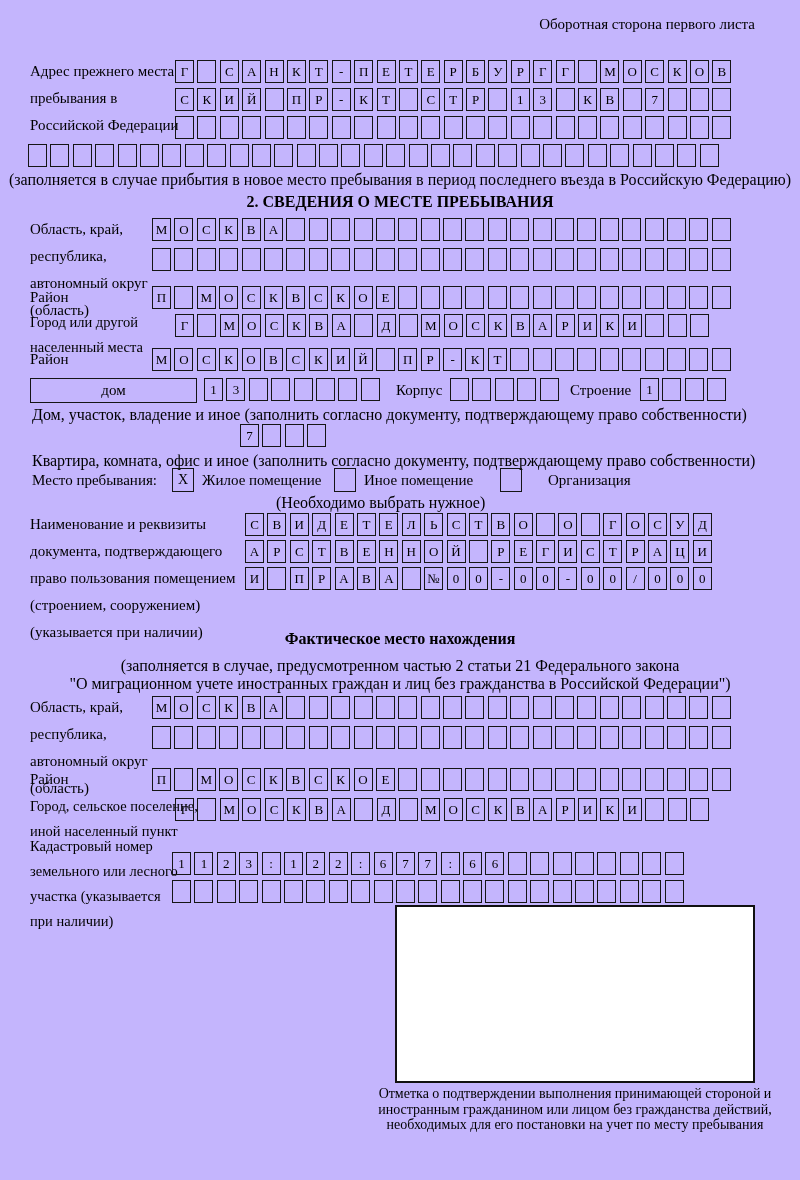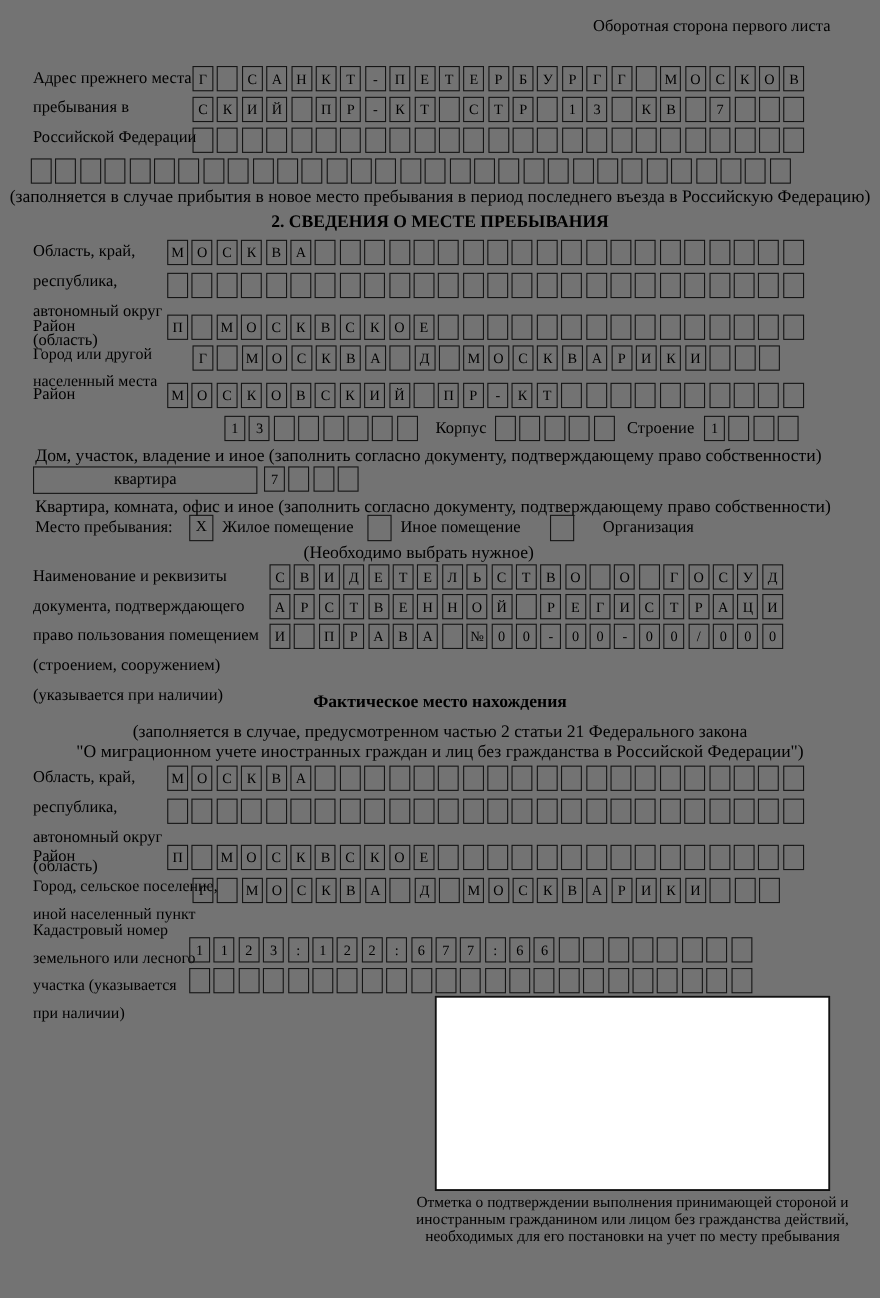--- a/index.html
+++ b/index.html
@@ -1,17 +1,17 @@
 <!DOCTYPE html>
 <html><head>
 <meta charset="utf-8">
 <style>
   html,body { margin:0; padding:0; background:#ffffff; }
   body { width:800px; height:1180px; font-family:"Liberation Serif","DejaVu Serif",serif; color:#000; }
-  .page { position:relative; width:800px; height:1180px; background:#737373; overflow:hidden; }
+  .page { position:relative; width:800px; height:1180px; background:#c4b5fd; overflow:hidden; }
   .abs { position:absolute; }
   .lbl { font-size:15px; line-height:27px; }
   .lbl-sm { font-size:14.5px; line-height:27px; }
   .cap { font-size:16px; }
   .ttl { font-size:16px; font-weight:bold; text-align:center; width:100%; }
   .center { text-align:center; width:100%; }
   .cellrow { white-space:nowrap; height:25px; }
   .cell { display:inline-block; width:17px; height:21px; border:1.6px solid #151515; margin-right:3.4px;
           text-align:center; font-size:13px; line-height:21px; vertical-align:top; }
   .widebox { border:1.8px solid #151515; height:23px; text-align:center; font-size:15px; line-height:23px; }
@@ -41,28 +41,28 @@
 
   <div class="abs lbl" style="left:30px; top:284px;">Район</div>
   <div class="abs cellrow" style="left:152px; top:286px;"><span class="cell">П</span><span class="cell"></span><span class="cell">М</span><span class="cell">О</span><span class="cell">С</span><span class="cell">К</span><span class="cell">В</span><span class="cell">С</span><span class="cell">К</span><span class="cell">О</span><span class="cell">Е</span><span class="cell"></span><span class="cell"></span><span class="cell"></span><span class="cell"></span><span class="cell"></span><span class="cell"></span><span class="cell"></span><span class="cell"></span><span class="cell"></span><span class="cell"></span><span class="cell"></span><span class="cell"></span><span class="cell"></span><span class="cell"></span><span class="cell"></span></div>
 
   <div class="abs lbl-sm" style="left:30px; top:310px; width:150px; line-height:25px;">Город или другой населенный места</div>
   <div class="abs cellrow" style="left:175px; top:314px;"><span class="cell">Г</span><span class="cell"></span><span class="cell">М</span><span class="cell">О</span><span class="cell">С</span><span class="cell">К</span><span class="cell">В</span><span class="cell">А</span><span class="cell"></span><span class="cell">Д</span><span class="cell"></span><span class="cell">М</span><span class="cell">О</span><span class="cell">С</span><span class="cell">К</span><span class="cell">В</span><span class="cell">А</span><span class="cell">Р</span><span class="cell">И</span><span class="cell">К</span><span class="cell">И</span><span class="cell"></span><span class="cell"></span><span class="cell"></span></div>
 
   <div class="abs lbl" style="left:30px; top:346px;">Район</div>
   <div class="abs cellrow" style="left:152px; top:348px;"><span class="cell">М</span><span class="cell">О</span><span class="cell">С</span><span class="cell">К</span><span class="cell">О</span><span class="cell">В</span><span class="cell">С</span><span class="cell">К</span><span class="cell">И</span><span class="cell">Й</span><span class="cell"></span><span class="cell">П</span><span class="cell">Р</span><span class="cell">-</span><span class="cell">К</span><span class="cell">Т</span><span class="cell"></span><span class="cell"></span><span class="cell"></span><span class="cell"></span><span class="cell"></span><span class="cell"></span><span class="cell"></span><span class="cell"></span><span class="cell"></span><span class="cell"></span></div>
 
+  <div class="abs widebox" style="left:30px; top:378px; width:165px;">дом</div>
   <div class="abs cellrow" style="left:204px; top:378px;"><span class="cell">1</span><span class="cell">3</span><span class="cell"></span><span class="cell"></span><span class="cell"></span><span class="cell"></span><span class="cell"></span><span class="cell"></span></div>
   <div class="abs inline-lbl" style="left:396px; top:378px;">Корпус</div>
   <div class="abs cellrow" style="left:450px; top:378px;"><span class="cell"></span><span class="cell"></span><span class="cell"></span><span class="cell"></span><span class="cell"></span></div>
   <div class="abs inline-lbl" style="left:570px; top:378px;">Строение</div>
   <div class="abs cellrow" style="left:640px; top:378px;"><span class="cell">1</span><span class="cell"></span><span class="cell"></span><span class="cell"></span></div>
   <div class="abs cap" style="left:32px; top:406px; width:740px;">Дом, участок, владение и иное (заполнить согласно документу, подтверждающему право собственности)</div>
 
-  <div class="abs widebox" style="left:30px; top:424px; width:202px;">квартира</div>
   <div class="abs cellrow" style="left:240px; top:424px;"><span class="cell">7</span><span class="cell"></span><span class="cell"></span><span class="cell"></span></div>
   <div class="abs cap" style="left:32px; top:452px; width:740px;">Квартира, комната, офис и иное (заполнить согласно документу, подтверждающему право собственности)</div>
 
   <div class="abs inline-lbl" style="left:32px; top:468px;">Место пребывания:</div>
   <div class="abs chk" style="left:172px; top:468px;">X</div>
   <div class="abs inline-lbl" style="left:202px; top:468px;">Жилое помещение</div>
   <div class="abs chk" style="left:334px; top:468px;"></div>
   <div class="abs inline-lbl" style="left:364px; top:468px;">Иное помещение</div>
   <div class="abs chk" style="left:500px; top:468px;"></div>
   <div class="abs inline-lbl" style="left:548px; top:468px;">Организация</div>

